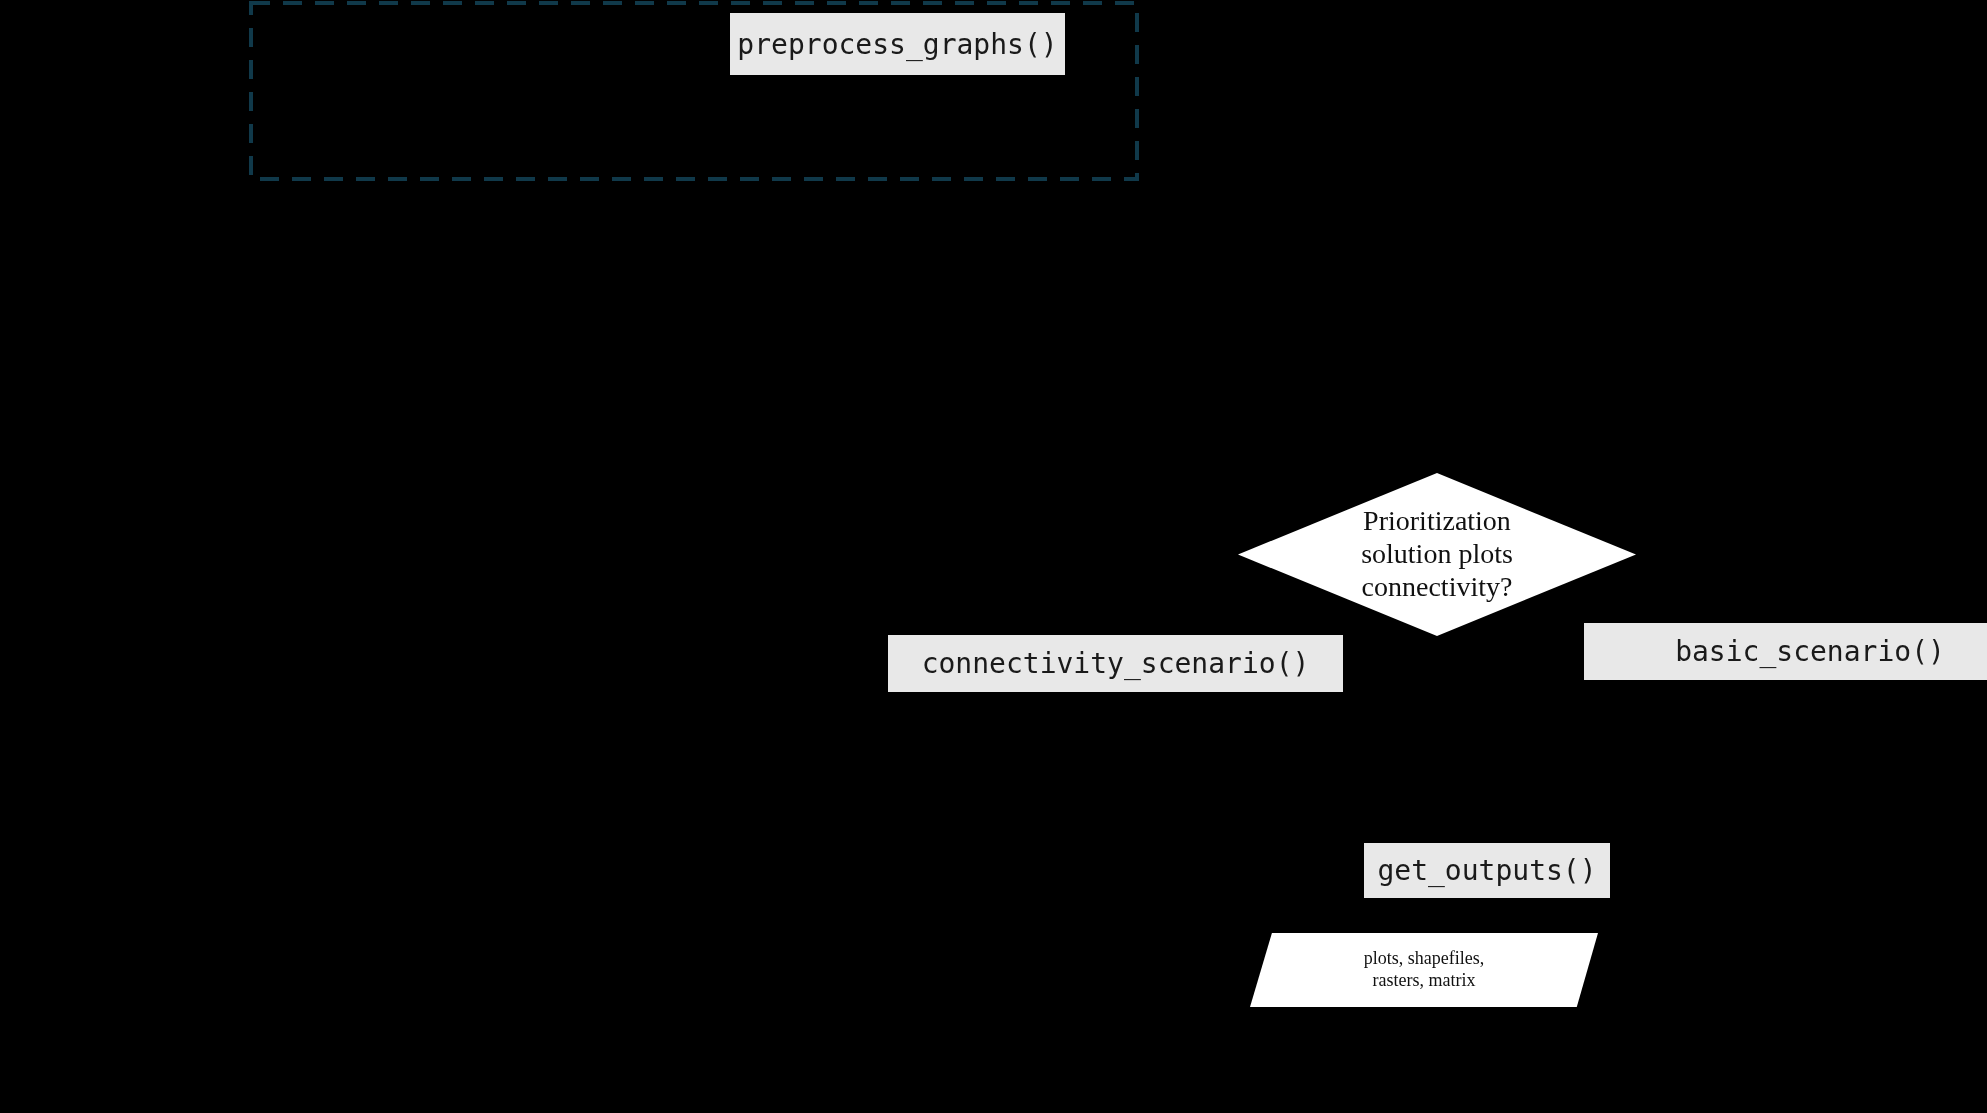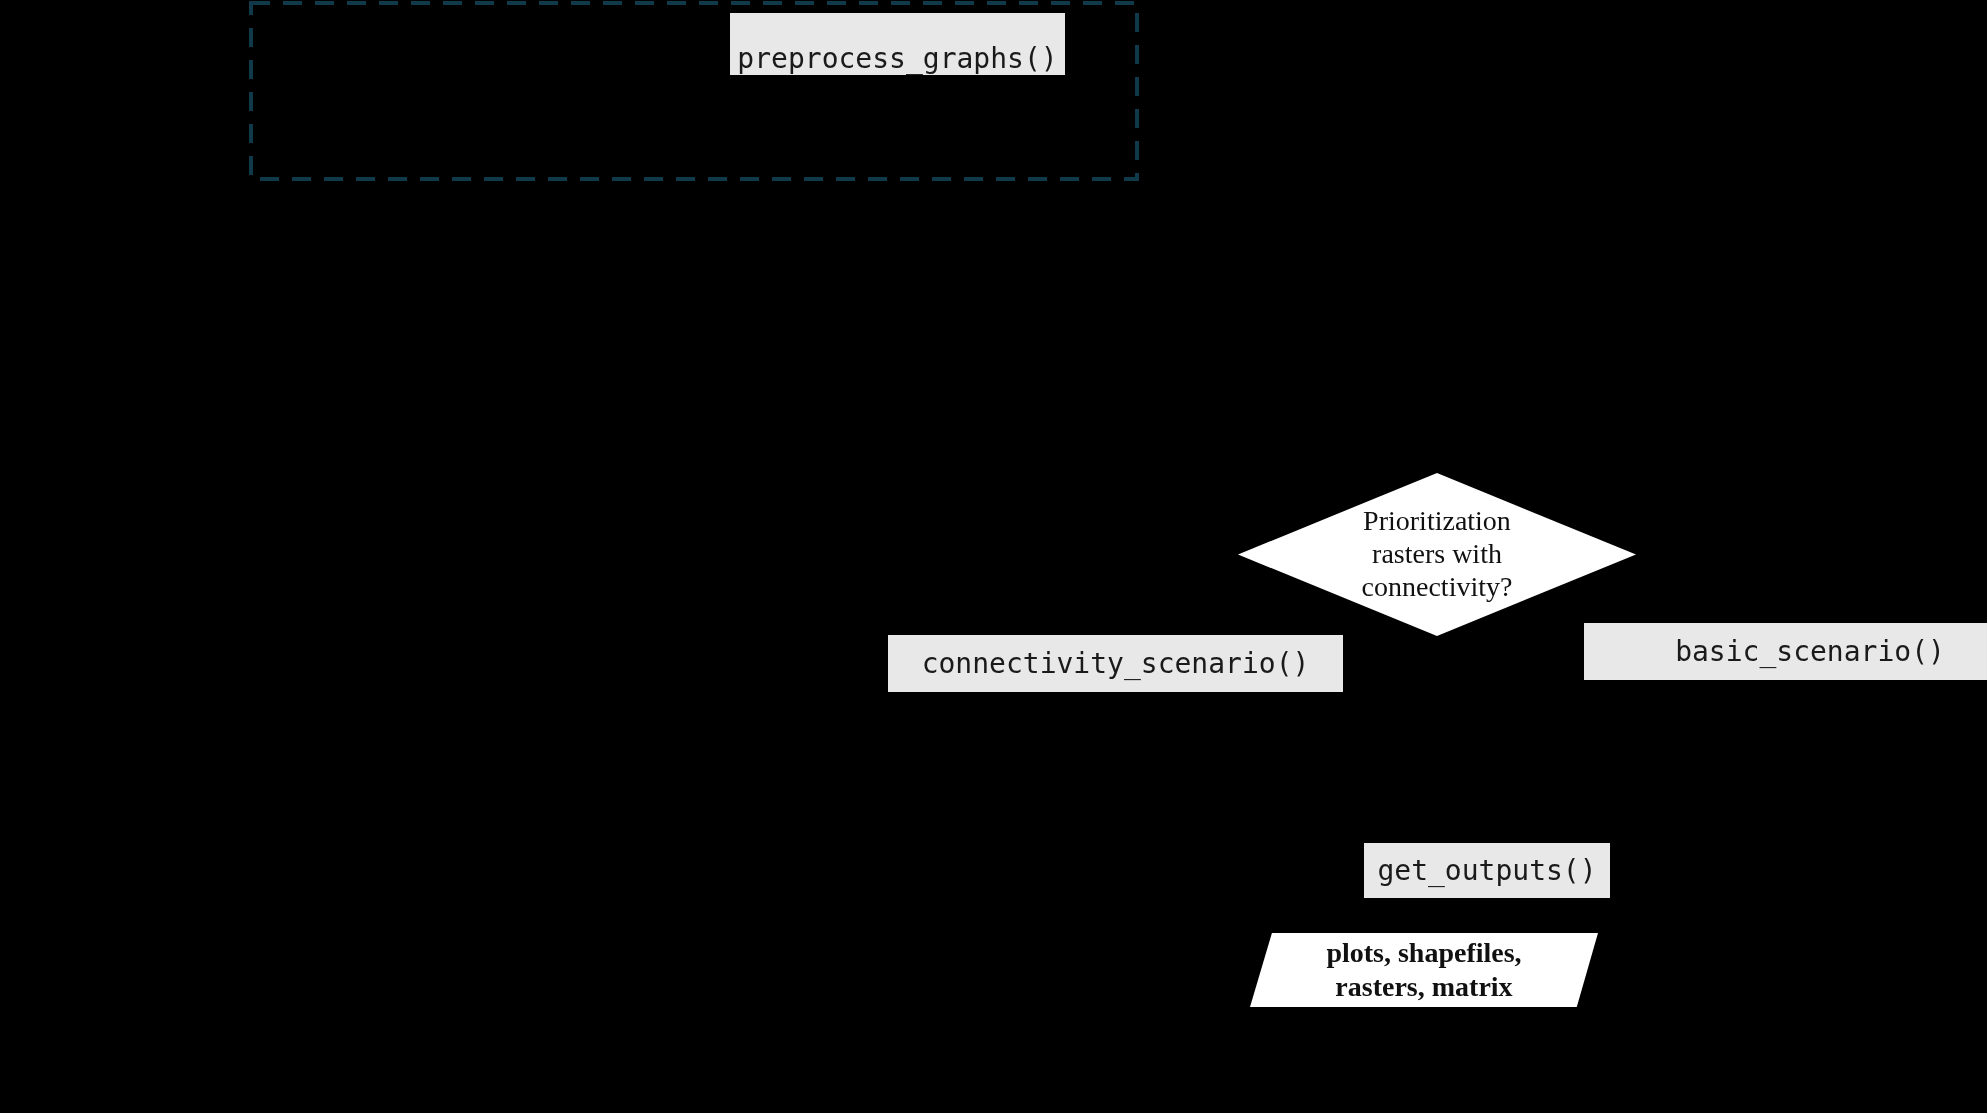--- a/index.html
+++ b/index.html
@@ -31,21 +31,21 @@
     background: #e8e8e8;
     color: #1a1a1a;
     font-family: "DejaVu Sans Mono", monospace;
     font-size: 28px;
     display: flex;
     align-items: center;
     justify-content: center;
     white-space: nowrap;
     letter-spacing: 0px;
   }
-  .n-preprocess   { left: 730px;  top: 13px;  width: 335px; height: 62px; align-items: flex-end; }
+  .n-preprocess   { left: 730px;  top: 13px;  width: 335px; height: 62px; }
   .n-getmetrics   { left: 1212px; top: 108px; width: 451px; height: 47px; }
   .n-connectivity { left: 888px;  top: 623px; width: 455px; height: 57px; margin-top: 12px; }
   .n-basic        { left: 1584px; top: 623px; width: 452px; height: 57px; }
   .n-getoutputs   { left: 1364px; top: 843px; width: 246px; height: 55px; }
 
   
   .diamond {
     position: absolute;
     left: 1238px;
     top: 473px;
@@ -76,42 +76,41 @@
     top: 933px;
     width: 348px;
     height: 74px;
     background: #ffffff;
     clip-path: polygon(6.3% 0%, 100% 0%, 93.9% 100%, 0% 100%);
     display: flex;
     align-items: center;
     justify-content: center;
   }
   .parallelogram .serif-text {
-    font-size: 28px;
+    font-size: 18px;
     line-height: 1.2;
-    font-weight: bold;
   }
 </style>
 </head>
 <body>
 
 <div class="stage">
 
   <svg class="dashed-rect" viewBox="0 0 892 182" xmlns="http://www.w3.org/2000/svg" aria-hidden="true">
     <rect x="3" y="3" width="886" height="176" fill="none" stroke="#10394a" stroke-width="4" stroke-dasharray="19 13"></rect>
   </svg>
 
   <div class="fn-box n-preprocess">
     <span>preprocess_graphs()</span>
   </div>
 
 
   <div class="diamond">
     <div class="serif-text">Prioritization
-rasters with
+solution plots
 connectivity?</div>
   </div>
 
   <div class="fn-box n-connectivity">
     <span>connectivity_scenario()</span>
   </div>
 
   <div class="fn-box n-basic">
     <span>basic_scenario()</span>
   </div>

